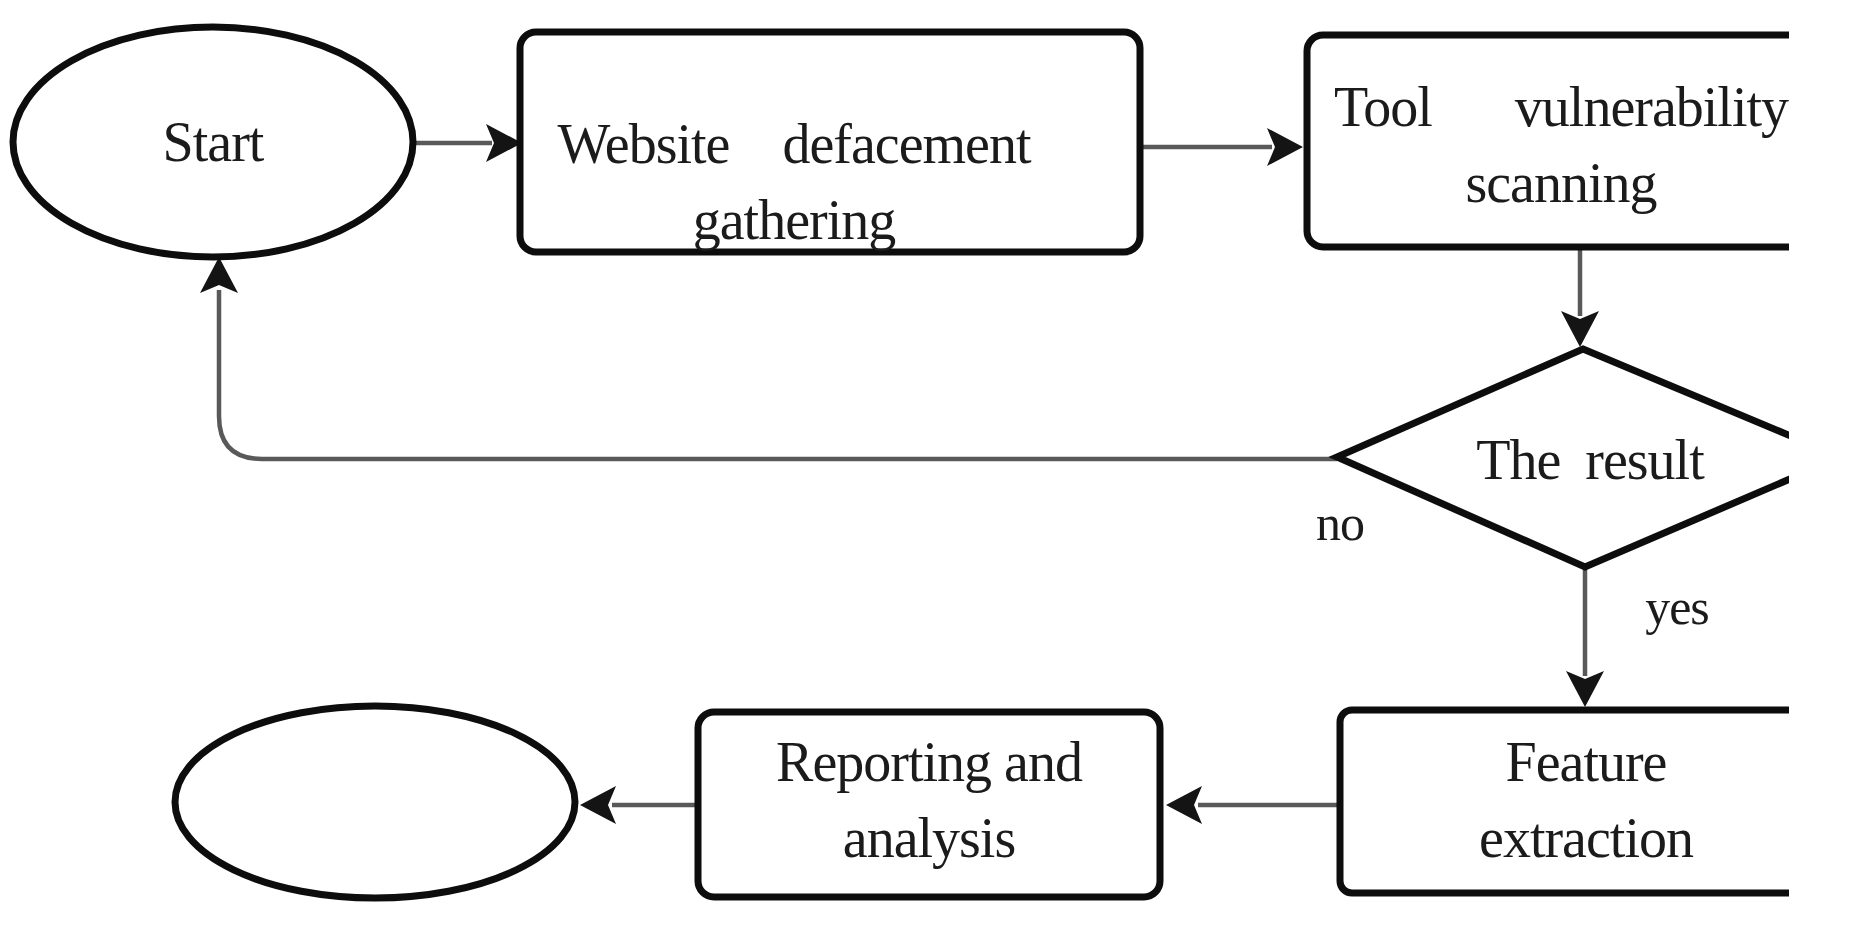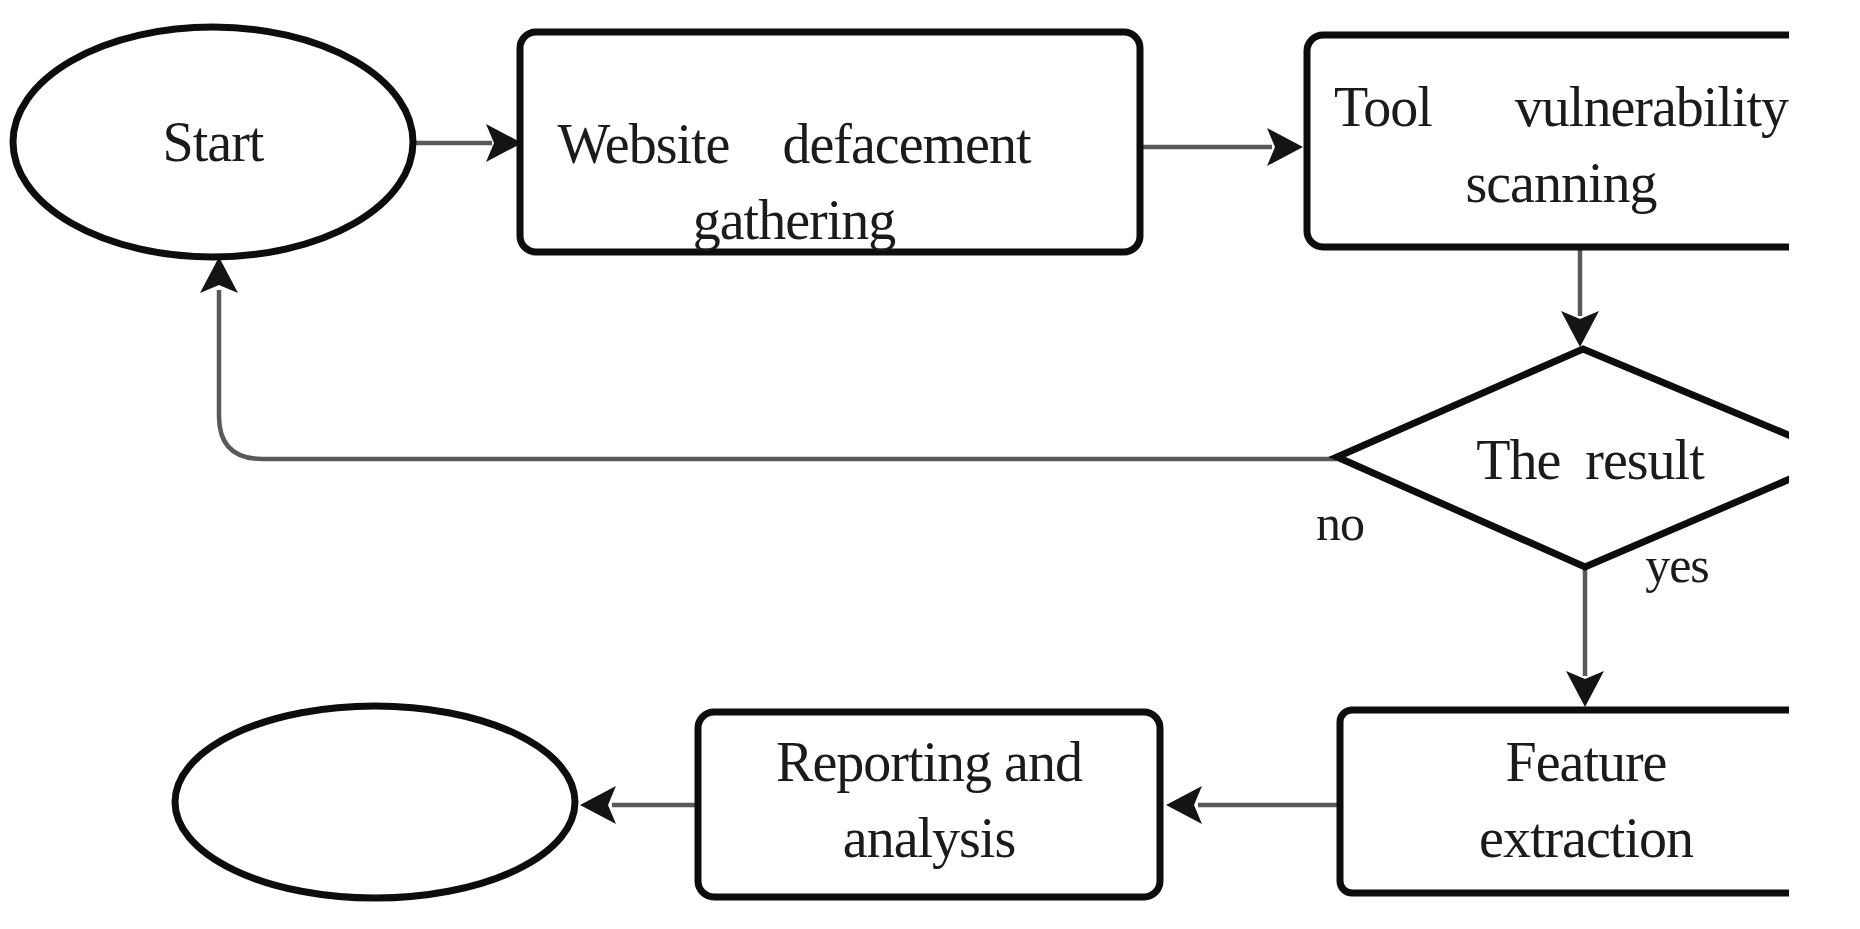--- a/index.html
+++ b/index.html
@@ -107,15 +107,15 @@
 
   <div class="lbl" style="left:929px;top:800px;">Reporting and
 analysis</div>
 
   <div class="lbl" style="left:1586px;top:800px;">Feature
 extraction</div>
 
 
   <div class="lbl small" style="left:1340px;top:523px;text-align:right;">no</div>
 
-  <div class="lbl small" style="left:1677px;top:565px;">yes</div>
+  <div class="lbl small" style="left:1677px;top:607px;">yes</div>
 
 </div>
 
 </body></html>

